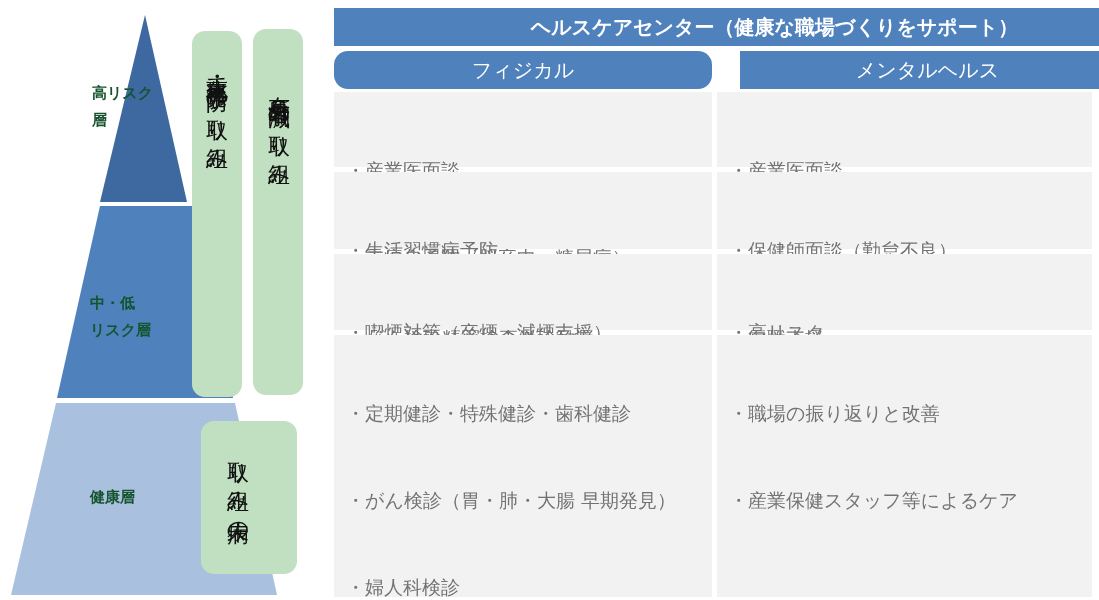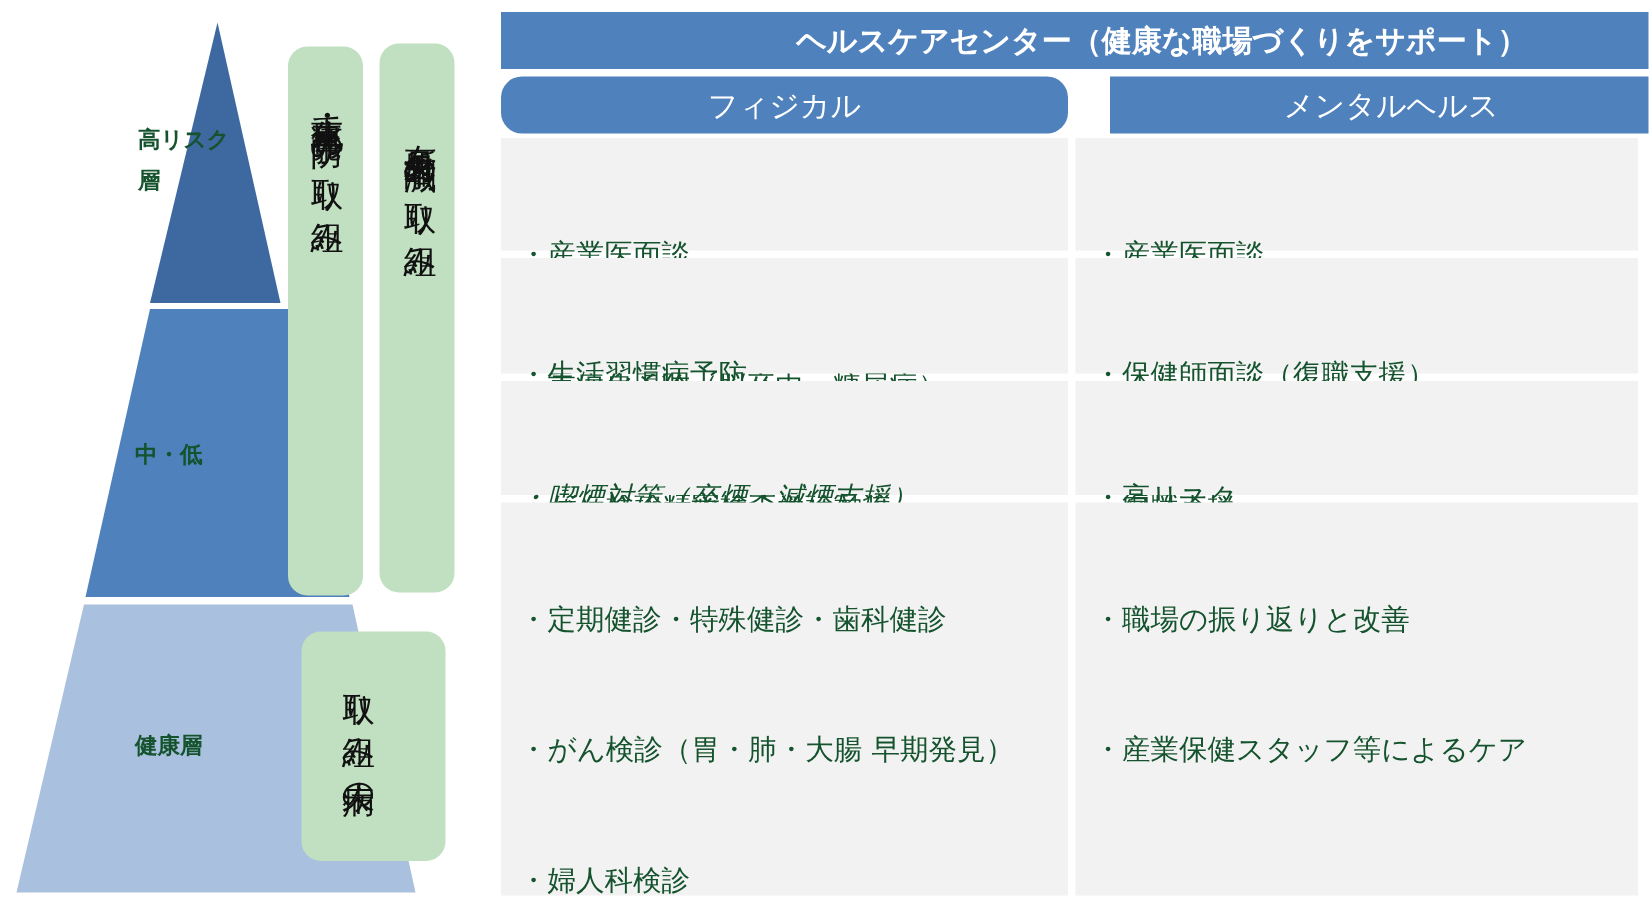--- a/index.html
+++ b/index.html
@@ -4,38 +4,39 @@
 <style>
   html, body { margin:0; padding:0; background:#ffffff; }
   body { width:1099px; height:600px; position:relative; overflow:hidden;
          font-family:"DejaVu Sans","Liberation Sans",sans-serif; color:#111; }
   svg.pyramid { position:absolute; left:0; top:0; width:330px; height:600px; }
   .tier-label { position:absolute; font-weight:bold; font-size:15px; text-align:left; line-height:27px; color:#14532d; }
   .gbox { position:absolute; background:#c1e0c1; border-radius:13px; }
   .vtext { writing-mode:vertical-rl; text-orientation:upright; font-size:22px; line-height:30px; letter-spacing:2px; color:#111; }
   .gbox .vtext { position:absolute; }
   .bar { position:absolute; background:#4f81bd; color:#fff; display:flex; align-items:center; justify-content:center; font-size:20px; }
-  .cell { position:absolute; background:#f2f2f2; font-size:19px; line-height:29px; color:#14532d; padding:6px 0 0 12px; box-sizing:border-box; white-space:pre; }
+  .cell { position:absolute; background:#f2f2f2; font-size:19px; line-height:29px; color:#737373; padding:6px 0 0 12px; box-sizing:border-box; white-space:pre; }
   .cell .line { display:block; }
 </style>
 </head>
 <body>
 
 <svg class="pyramid" viewBox="0 0 330 600">
   <polygon points="145,15 187,202 100,202" fill="#3e68a0"></polygon>
   <polygon points="100,206 193,206 233,398 57,398" fill="#4f81bd"></polygon>
   <polygon points="56,403 235,403 277,595 11,595" fill="#a9c0de"></polygon>
 </svg>
 
 <div class="tier-label" style="left:92px; top:80px; width:110px;">
   <span class="line" style="display:block">高リスク</span>
   <span class="line" style="display:block">層</span>
 </div>
 <div class="tier-label" style="left:90px; top:270px; width:110px;margin-top:20px;">
   <span style="display:block">中・低</span>
+  <span style="display:block">リスク層</span>
 </div>
 <div class="tier-label" style="left:90px; top:484px; width:110px;">
   <span style="display:block">健康層</span>
 </div>
 
 <div class="gbox" style="left:192px; top:31px; width:50px; height:366px;">
   <div class="vtext" style="left:10px; top:28px;">重症化・再発予防の取り組み</div>
 </div>
 <div class="gbox" style="left:253px; top:29px; width:50px; height:366px;">
   <div class="vtext" style="left:11px; top:50px;">有所見者削減の取り組み</div>
@@ -57,25 +58,25 @@
 </div>
 <div class="cell" style="left:717px; top:92px; width:375px; height:75px;">
   <span class="line">・産業医面談</span>
 </div>
 
 <div class="cell" style="left:334px; top:172px; width:378px; height:77px;">
   <span class="line">・生活習慣病予防</span>
   <span class="line">・がん検診精密検査受診勧奨</span>
 </div>
 <div class="cell" style="left:717px; top:172px; width:375px; height:77px;">
-  <span class="line">・保健師面談（復職支援）</span>
+  <span class="line">・保健師面談（勤怠不良）</span>
   <span class="line">・復職支援</span>
 </div>
 
-<div class="cell" style="left:334px; top:254px; width:378px; height:76px;font-style:italic;">
+<div class="cell" style="left:334px; top:254px; width:378px; height:76px;">
   <span class="line">・喫煙対策（卒煙・減煙支援）</span>
 </div>
 <div class="cell" style="left:717px; top:254px; width:375px; height:76px;">
   <span class="line">・高リスク</span>
   <span class="line">（業務や生活上での不安悩み相談）</span>
 </div>
 
 <div class="cell" style="left:334px; top:335px; width:378px; height:262px;">
   <span class="line">・定期健診・特殊健診・歯科健診</span>
   <span class="line">・がん検診（胃・肺・大腸 早期発見）</span>

